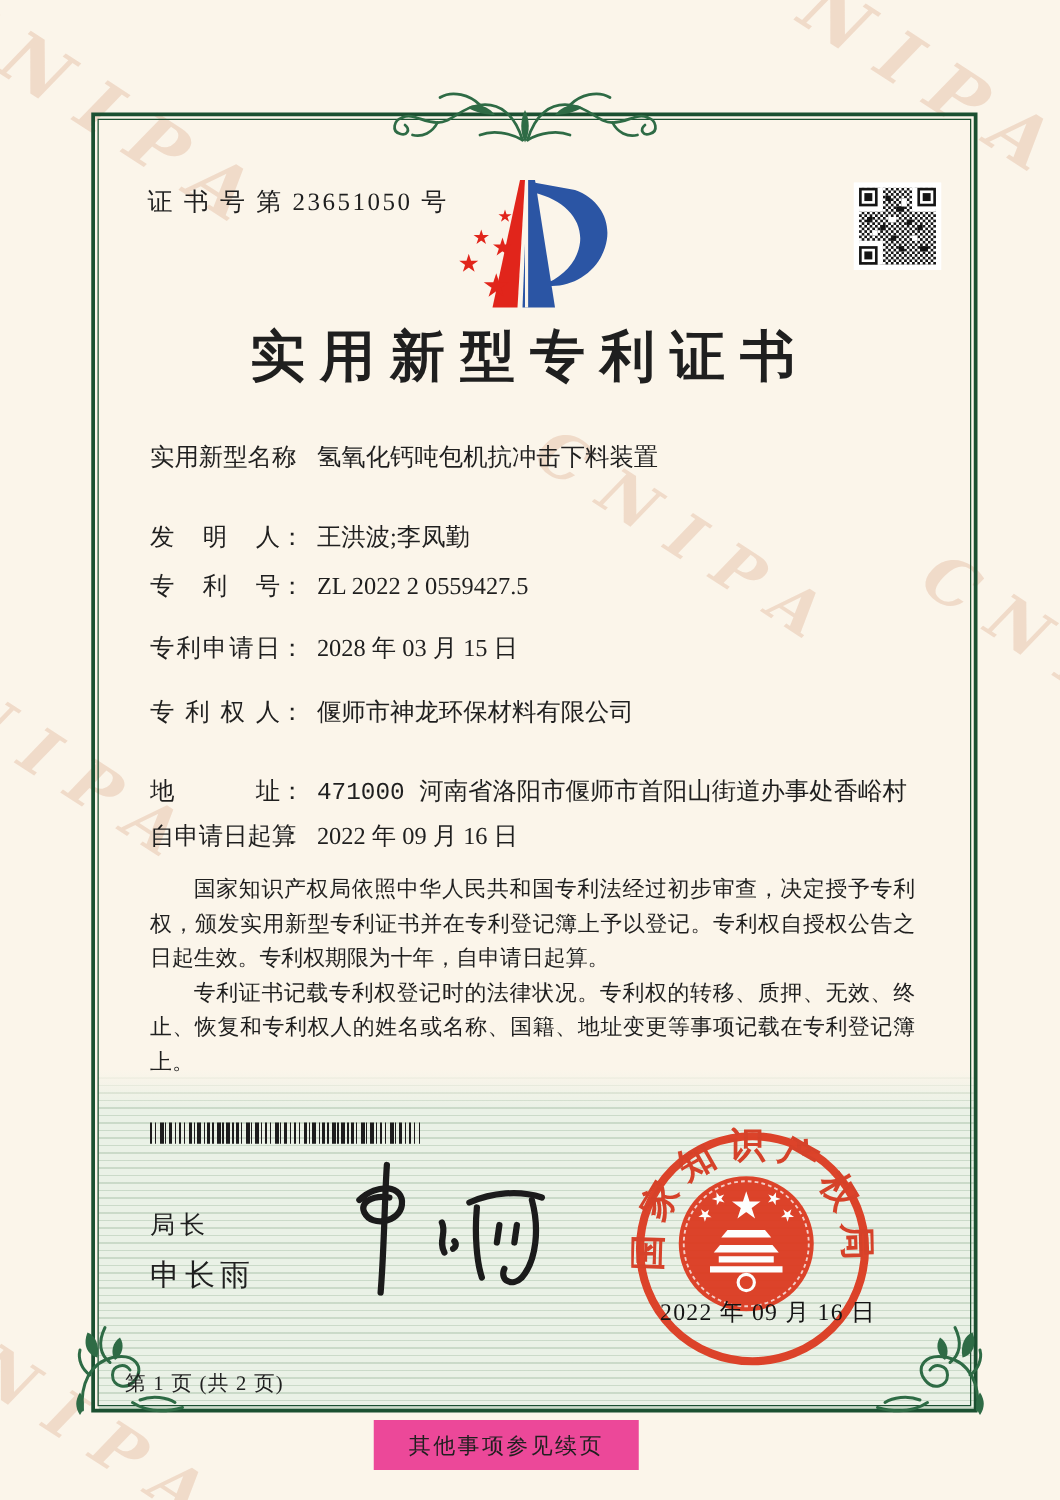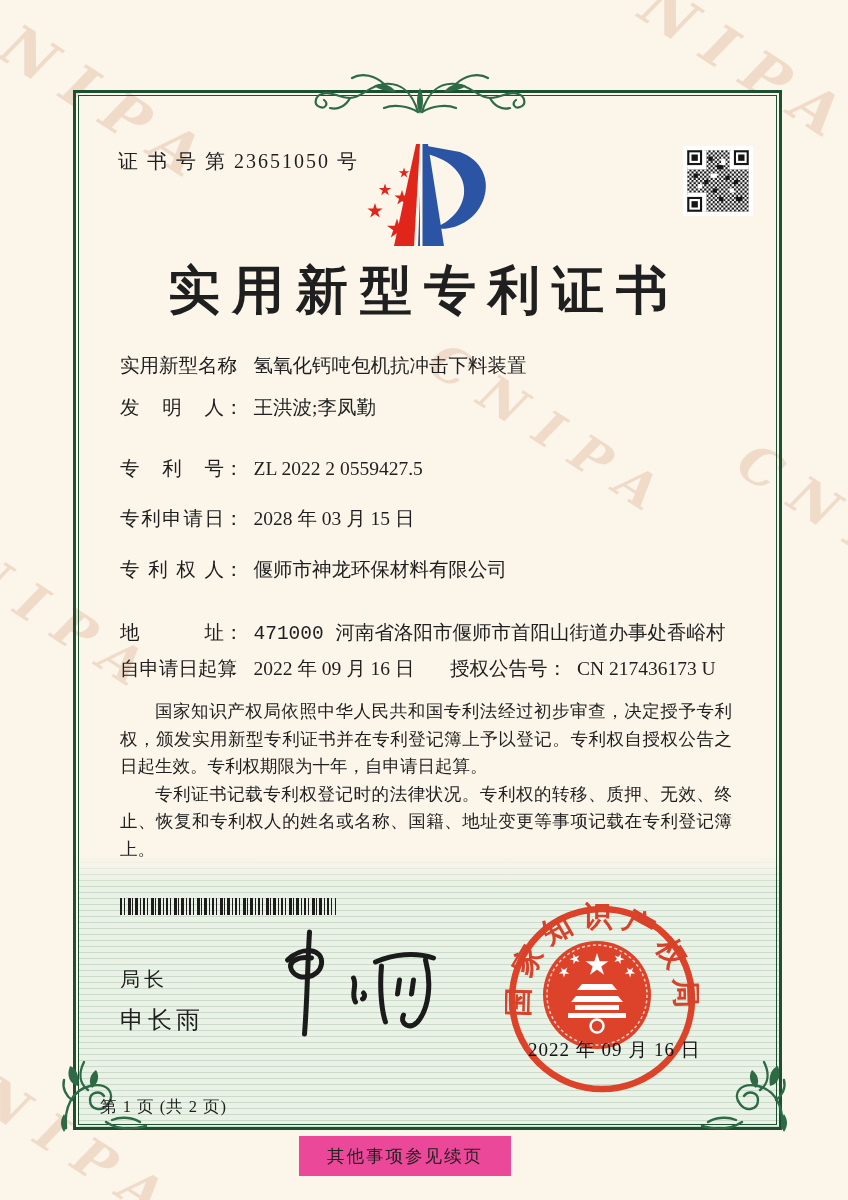--- a/index.html
+++ b/index.html
@@ -35,21 +35,21 @@
       rgba(122,158,124,0.28) 0px,rgba(122,158,124,0.28) 1px,
       rgba(0,0,0,0) 1px,rgba(0,0,0,0) 6px);
   }
   .band-fade{
     position:absolute;left:0;top:0;width:100%;height:30px;
     background:linear-gradient(180deg,#fbf5ea 0%,rgba(251,245,234,0) 100%);
   }
   .cert-no{position:absolute;left:118px;top:148px;font-size:20px;letter-spacing:2px;z-index:3;}
   .title{
     position:absolute;left:0;top:256px;width:848px;text-align:center;
-    font-size:52px;font-weight:bold;letter-spacing:12px;z-index:3;
+    font-size:44px;font-weight:bold;letter-spacing:12px;z-index:3;
   }
   .row{position:absolute;left:120px;font-size:19.5px;z-index:3;white-space:nowrap;}
   .lbl{display:inline-block;width:104px;text-align:justify;text-align-last:justify;vertical-align:top;}
   .val{margin-left:10px;}
   .grant-right{position:absolute;left:330px;top:0;white-space:nowrap;}
   .body-text{
     position:absolute;left:120px;top:698px;width:612px;z-index:3;
     font-size:17.5px;line-height:27.5px;text-align:justify;
   }
   .body-text p{margin:0;text-indent:2em;}
@@ -189,40 +189,37 @@
         <rect x="2" y="24" width="3" height="3" fill="#151515"></rect>
     </g>
   </svg>
 </div>
 
 <div class="title">实用新型专利证书</div>
 
 <div class="row" style="top:352px;">
   <span class="lbl">实用新型名称</span><span>：</span><span class="val">氢氧化钙吨包机抗冲击下料装置</span>
 </div>
-<div class="row" style="top:394px;">
+<div class="row" style="top:416px;">
   <span class="lbl">发明人</span><span>：</span><span class="val">王洪波;李凤勤</span>
 </div>
 <div class="row" style="top:455px;">
   <span class="lbl">专利号</span><span>：</span><span class="val">ZL 2022 2 0559427.5</span>
 </div>
 <div class="row" style="top:505px;">
   <span class="lbl">专利申请日</span><span>：</span><span class="val">2028 年 03 月 15 日</span>
 </div>
 <div class="row" style="top:556px;">
   <span class="lbl">专利权人</span><span>：</span><span class="val">偃师市神龙环保材料有限公司</span>
 </div>
 <div class="row" style="top:619px;font-family:Liberation Mono, monospace;">
   <span class="lbl">地址</span><span>：</span><span class="val">471000 河南省洛阳市偃师市首阳山街道办事处香峪村</span>
 </div>
 <div class="row" style="top:655px;width:612px;">
   <span class="lbl">自申请日起算</span><span>：</span><span class="val">2022 年 09 月 16 日</span>
-  <span class="grant-right">
-    <span>授权公告号</span><span>：</span><span class="val">CN 217436173 U</span>
-  </span>
 </div>
 
 <div class="body-text">
   <p>国家知识产权局依照中华人民共和国专利法经过初步审查，决定授予专利权，颁发实用新型专利证书并在专利登记簿上予以登记。专利权自授权公告之日起生效。专利权期限为十年，自申请日起算。</p>
   <p>专利证书记载专利权登记时的法律状况。专利权的转移、质押、无效、终止、恢复和专利权人的姓名或名称、国籍、地址变更等事项记载在专利登记簿上。</p>
 </div>
 
 <div class="barcode"></div>
 
 <div class="director-title">局长</div>

